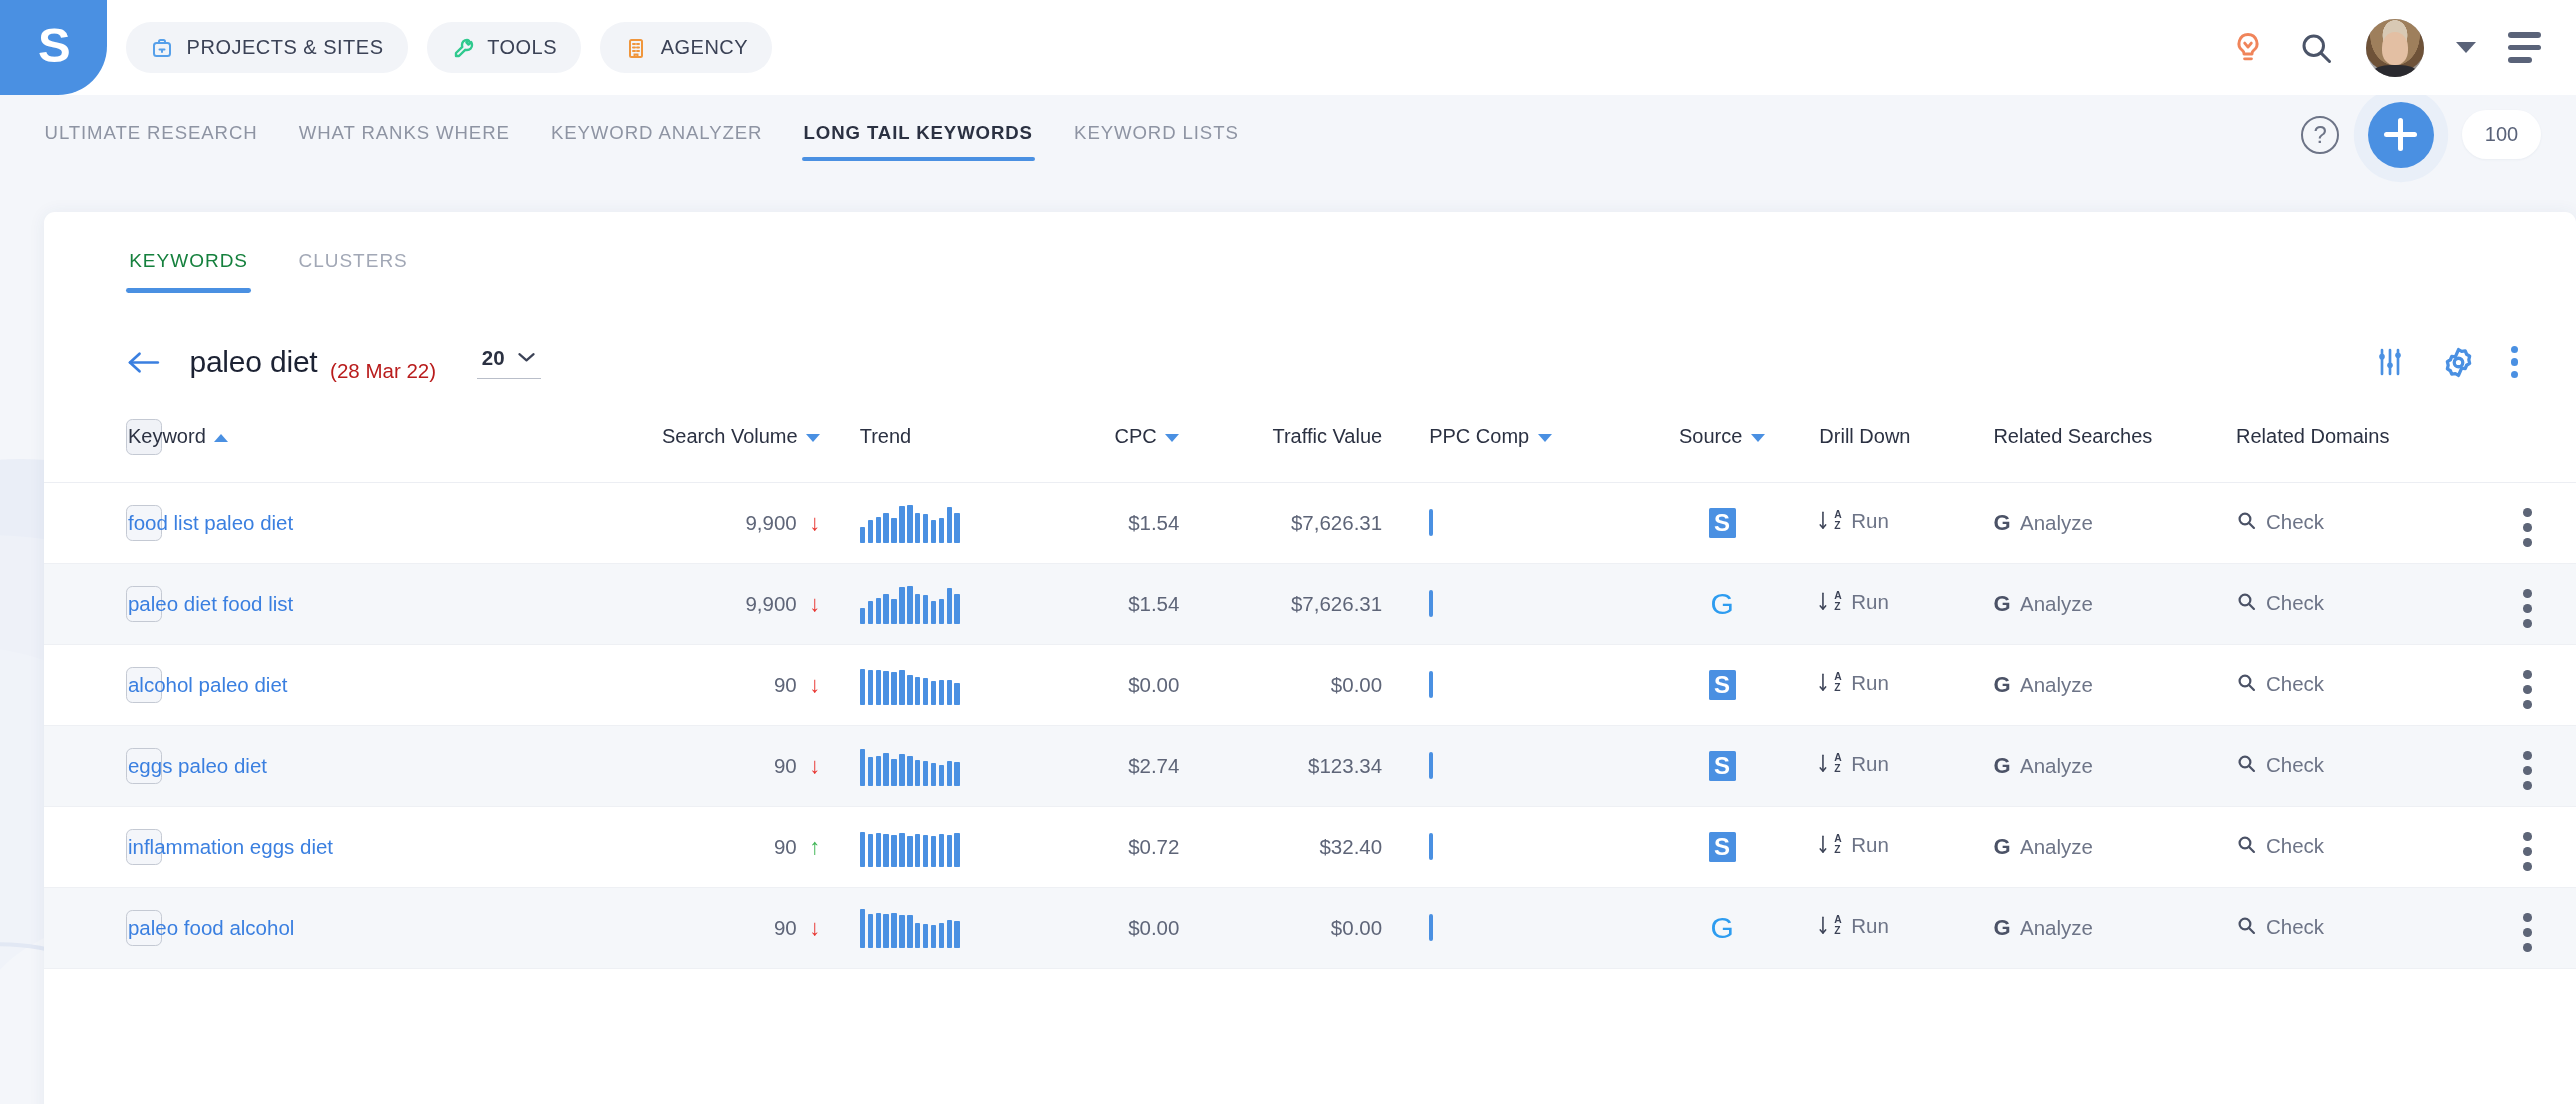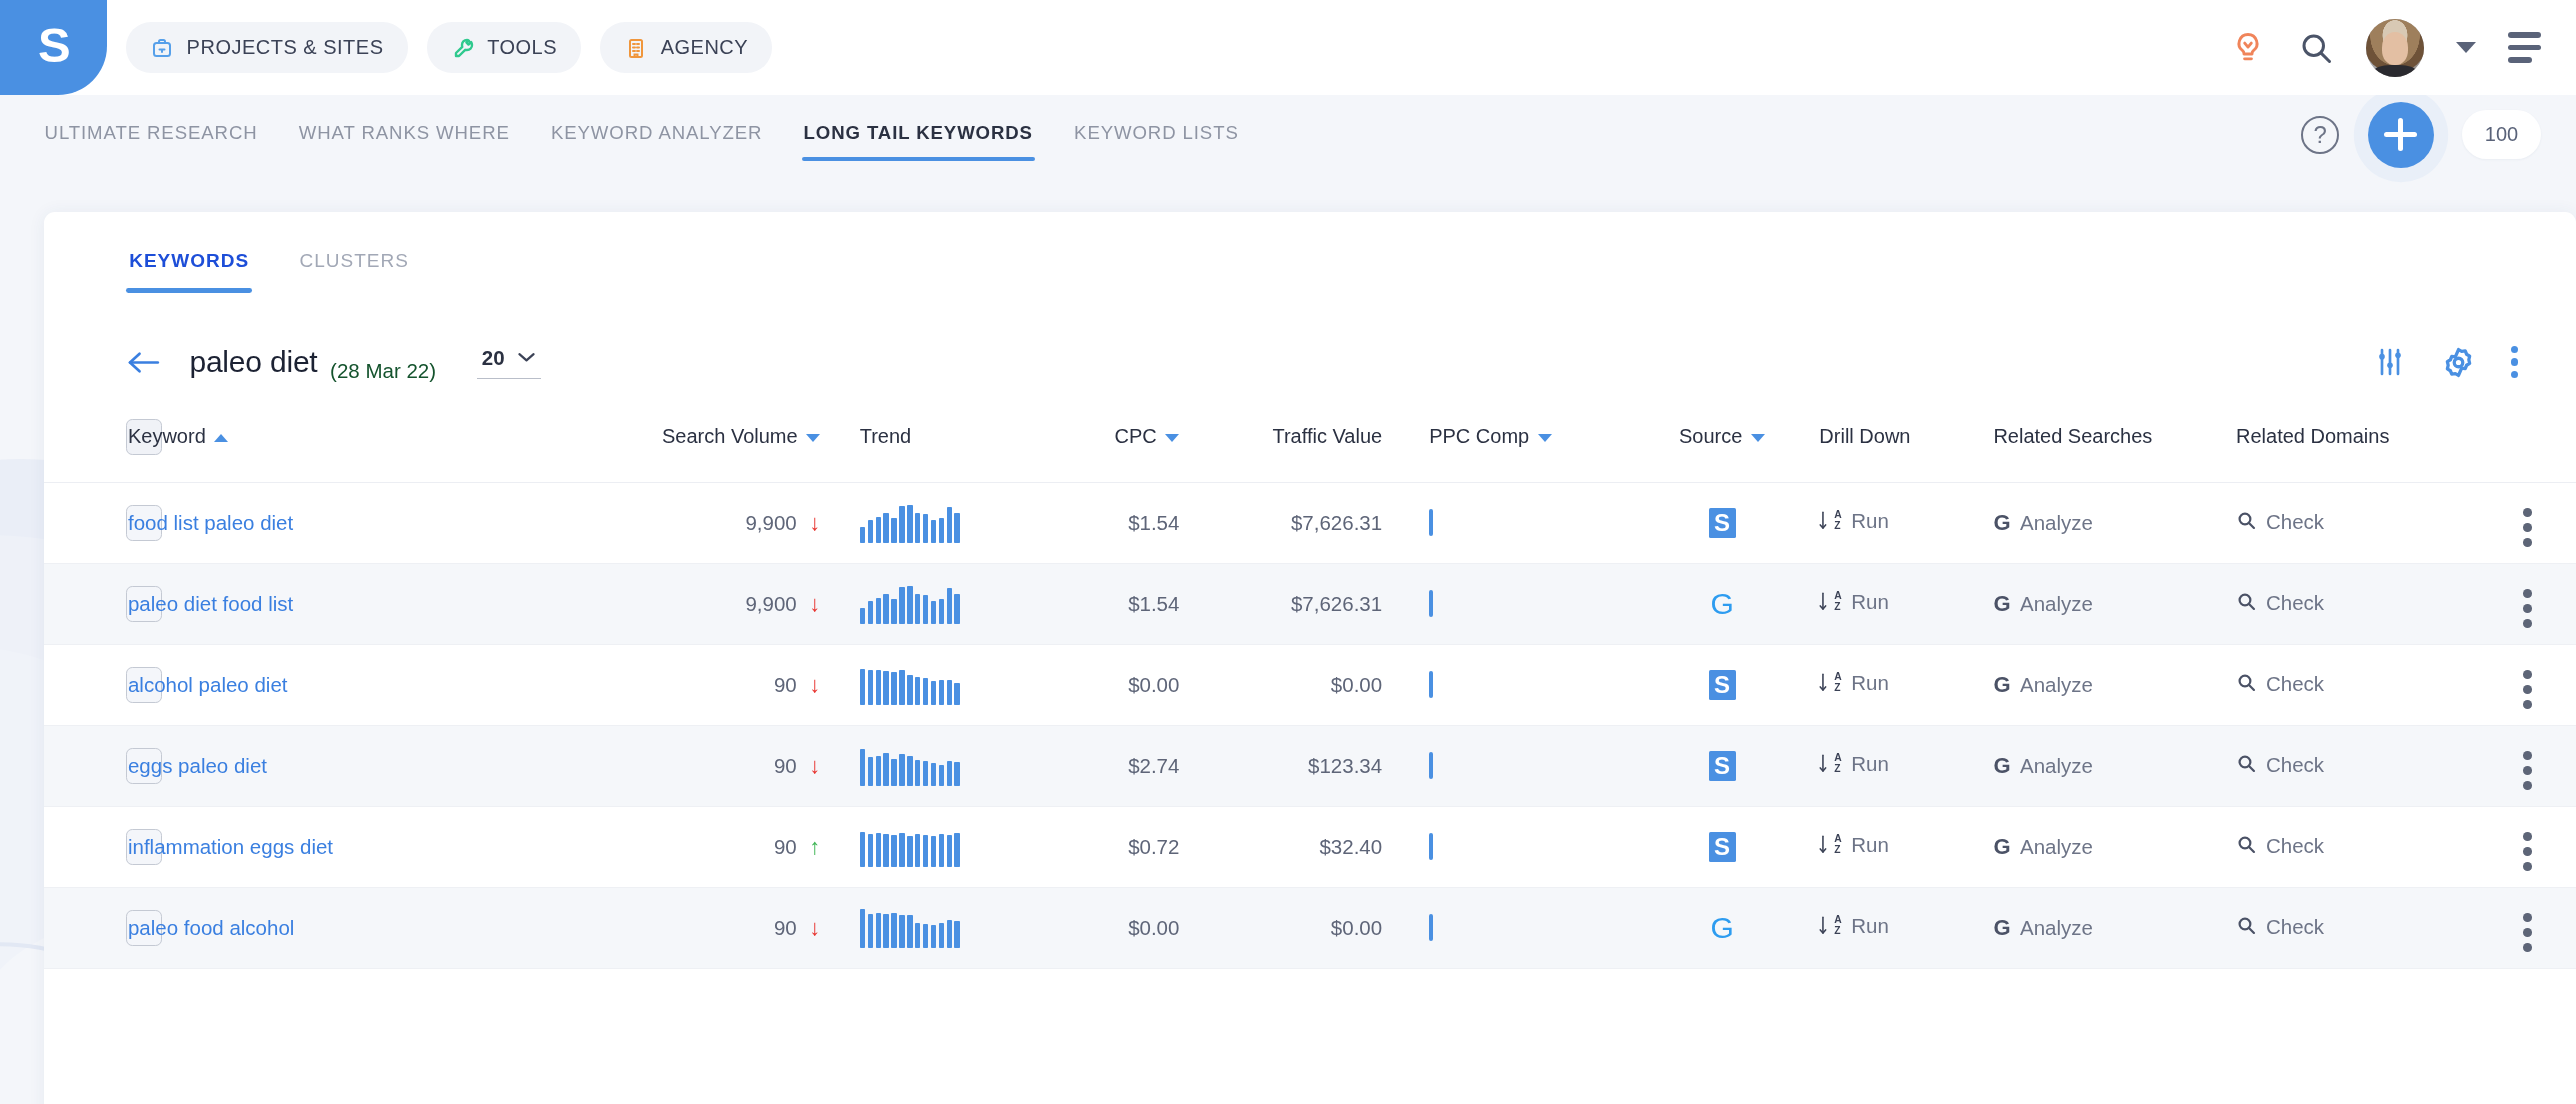--- a/index.html
+++ b/index.html
@@ -123,33 +123,33 @@
     margin: 38px 0 0 44px; width: 2532px; min-height: 948px;
     background: #fff; border-radius: 11px 11px 0 0;
     box-shadow: 0 1.6px 17.4px rgba(45,70,120,0.07);
     overflow: hidden;
   }
   #card-tabs { display: flex; padding: 38px 0 0 82px; }
   .ctab {
     font-size: 19px; letter-spacing: 1px; color: #a2a8b6;
     padding: 0 3.2px 20.5px; margin-right: 44px; cursor: pointer; position: relative;
   }
-  .ctab.active { color: #1d4ed8; font-weight: 700; }
+  .ctab.active { color: #15803d; font-weight: 400; }
   .ctab.active::after {
     content:""; position:absolute; left:0; right:0; bottom: 0;
     height: 4.7px; background:#4a90e2; border-radius: 2.4px;
   }
 
   #title-row {
     display: flex; align-items: center;
     padding: 49px 36px 0 82px;
   }
   #back-arrow { cursor: pointer; margin-right: 28.4px; display:flex; }
   #page-title { font-size: 30px; font-weight: 400; color: #1c2233; letter-spacing: -0.2px; }
-  #page-date { font-size: 20.5px; color: #14532d; margin-left: 12.6px; margin-top: 17px; }
+  #page-date { font-size: 20.5px; color: #b91c1c; margin-left: 12.6px; margin-top: 17px; }
   #rows-select {
     margin-left: 41px; display: flex; align-items: center; gap: 12.6px;
     border-bottom: 1.6px solid #b9bec9; padding: 1.6px 4.7px 8px; cursor: pointer;
   }
   #rows-select .val { font-size: 20.5px; font-weight: 700; color: #2b3142; }
   #title-tools { margin-left: auto; display: flex; align-items: center; gap: 36px; padding-right: 22px; }
   .tool-ico { cursor: pointer; display: flex; }
   .kebab { display: flex; flex-direction: column; gap: 5.5px; cursor: pointer; }
   .kebab i { width: 7.1px; height: 7.1px; border-radius: 50%; background: #4a90e2; display:block; }
 

